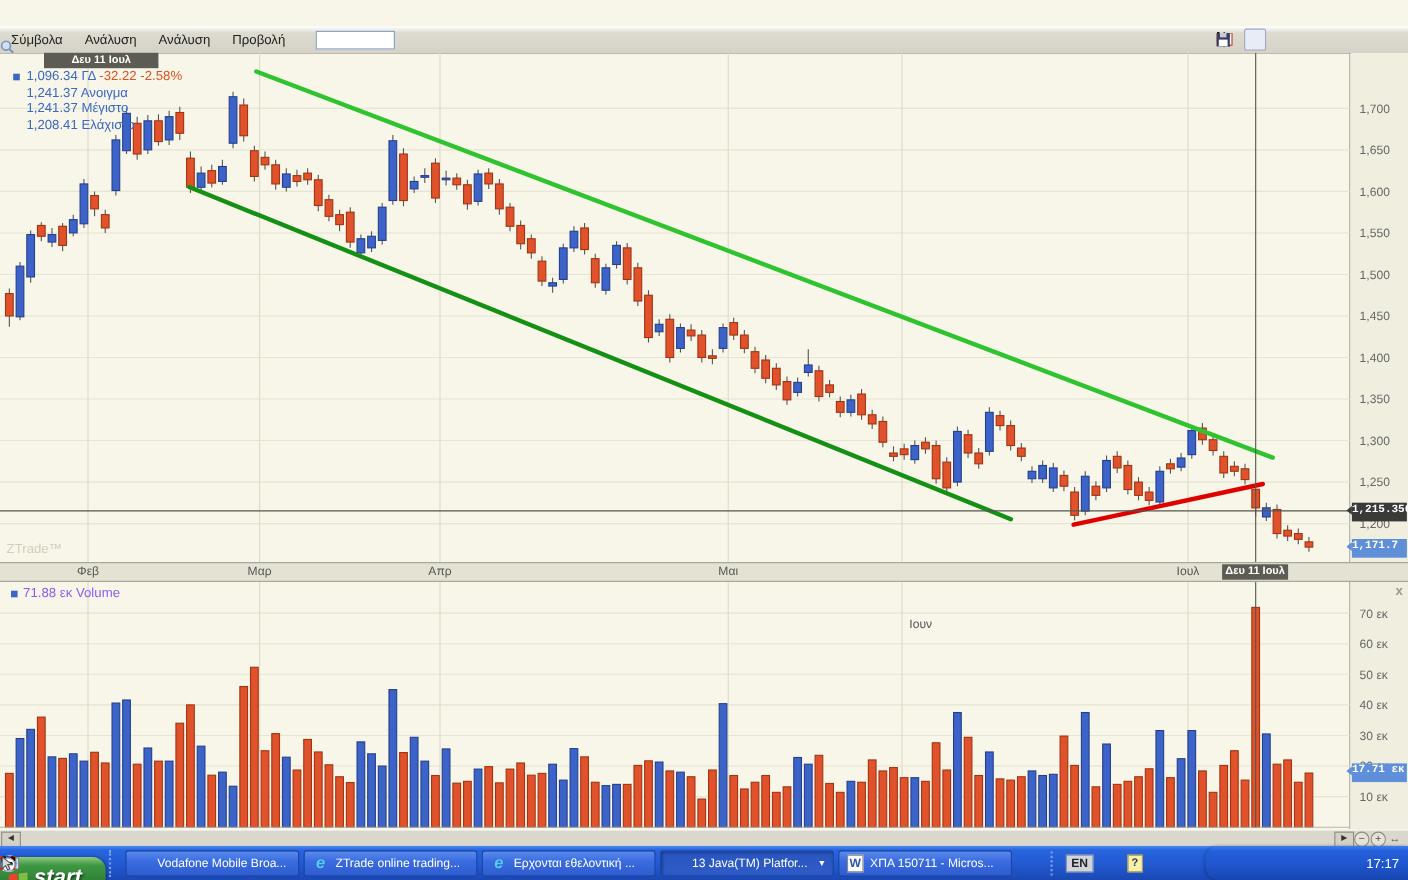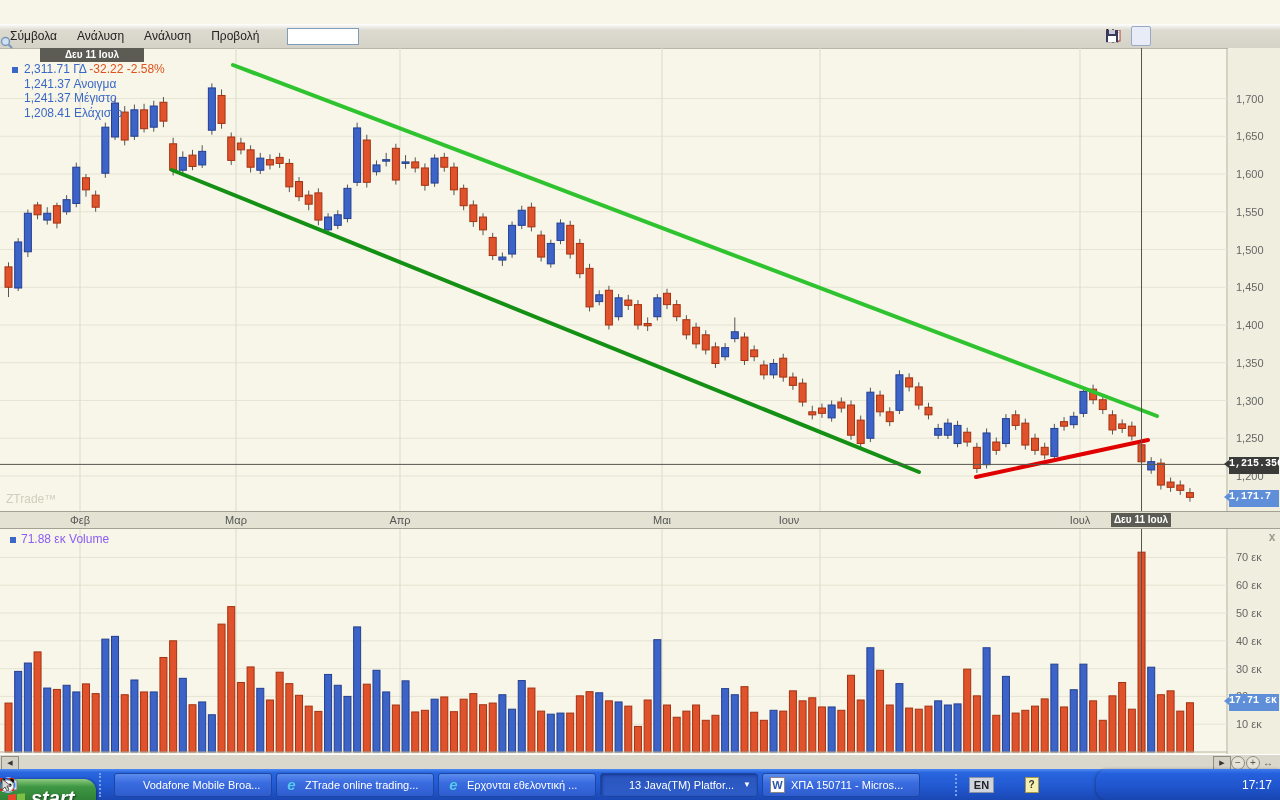--- a/index.html
+++ b/index.html
@@ -607,30 +607,30 @@
       <rect x="1186.4479999999999" y="174.76620000000003" width="7" height="49.233799999999974" fill="#E0522B" stroke="#A33312"></rect>
       <line x1="0" y1="224" x2="1227" y2="224" stroke="#B8B6A4"></line>
       <line x1="1141.528" y1="0" x2="1141.528" y2="224" stroke="#55554F"></line>
     </svg>
 
   <div class="xaxis-strip" id="xaxis-strip">
       <span class="month-label" style="left: 80px;">Φεβ</span>
       <span class="month-label" style="left: 236px;">Μαρ</span>
       <span class="month-label" style="left: 400px;">Απρ</span>
       <span class="month-label" style="left: 662px;">Μαι</span>
-      <span class="month-label" style="left: 789px;">Ιουν</span>
+      <span class="month-label" style="left: 837px; margin-top: 48px;">Ιουν</span>
       <span class="month-label" style="left: 1080px;">Ιουλ</span>
     </div>
 
   <div class="date-tag" id="top-date-tag">Δευ 11 Ιουλ</div>
   <div class="date-tag" id="bottom-date-tag" style="left: 1111px;">Δευ 11 Ιουλ</div>
 
   <div class="legend">
     <div>
-      <span class="sq"></span><span class="blue-t">2,311.71 ΓΔ</span>
+      <span class="sq"></span><span class="blue-t">1,096.34 ΓΔ</span>
       <span class="orange-t">-32.22 -2.58%</span>
     </div>
     <div id="legend-rows">
         <div class="legend-row">1,241.37 Ανοιγμα</div>
         <div class="legend-row">1,241.37 Μέγιστο</div>
         <div class="legend-row">1,208.41 Ελάχιστο</div>
       </div>
   </div>
 
   <div class="watermark">ZTrade™</div>

